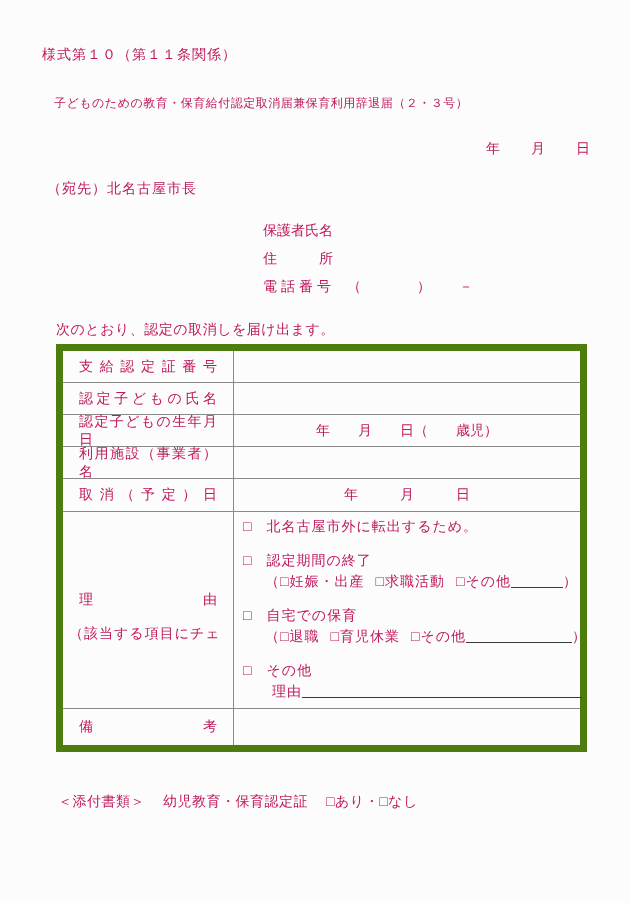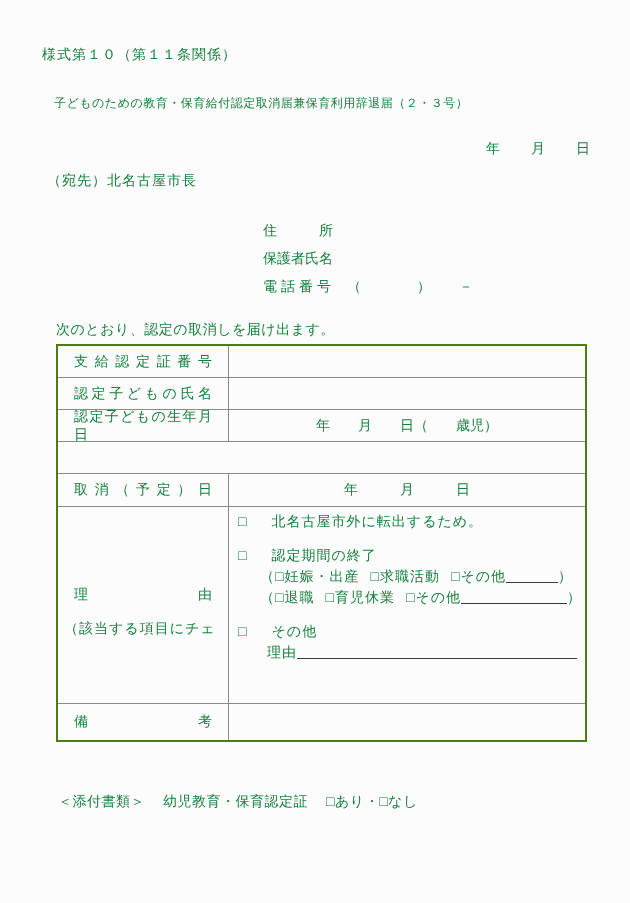--- a/index.html
+++ b/index.html
@@ -1,56 +1,56 @@
 <!DOCTYPE html>
 <html><head>
 <meta charset="utf-8">
 <style>
   html, body { margin: 0; padding: 0; background: #fbfbfb; }
   #page {
     position: relative;
     width: 630px;
     height: 903px;
     background: #fcfcfc;
-    color: #15803d;
+    color: #be185d;
     font-family: "Liberation Serif", "DejaVu Serif", serif;
     font-size: 14px;
     overflow: hidden;
   }
 
   .form-number {
     position: absolute; top: 46px; left: 42px;
     letter-spacing: 1px;
   }
   .form-title {
     position: absolute; top: 95px; left: 54px;
     font-size: 12px; font-weight: normal; margin: 0;
     letter-spacing: 0.5px;
   }
   .date-line {
     position: absolute; top: 140px; right: 39px;
     letter-spacing: 1px;
   }
   .addressee {
-    position: absolute; top: 172px; left: 47px;
+    position: absolute; top: 180px; left: 47px;
     letter-spacing: 1px;
   }
 
   .contact { position: absolute; top: 221px; left: 263px; }
   .contact-row { height: 28px; line-height: 20px; white-space: nowrap; }
   .phone-label { letter-spacing: 4px; }
   .phone-value { margin-left: 12px; }
 
   .intro { position: absolute; top: 321px; left: 56px; letter-spacing: 0.5px; }
 
   
   .form-table {
     position: absolute; top: 344px; left: 56px;
     width: 531px;
-    border: 2px solid #4d7c0f;
+    border: 7px solid #4d7c0f;
     box-sizing: border-box;
     background: #fcfcfc;
   }
   .t-row { display: flex; box-sizing: border-box; border-bottom: 1px solid #8a8a8a; }
   .t-row.last { border-bottom: none; }
   .h32 { height: 32px; }
   .h33 { height: 33px; }
   .h-reason { height: 197px; }
   .h-remarks { height: 36px; }
 
@@ -81,21 +81,21 @@
 
   
   .reason-value-cell {
     display: block;
     padding: 4px 8px 0 9px;
     line-height: 21px;
     letter-spacing: 1px;
   }
   .opt { white-space: nowrap; }
   .opt.gapped { margin-top: 13px; }
-  .opt-text { margin-left: 24px; }
+  .opt-text { margin-left: 14px; }
   .sub-line { margin-left: 22px; white-space: nowrap; }
   .sub-line.deep { margin-left: 29px; }
   .g { display: inline-block; width: 11px; }
   .cb { display: inline; }
   .fill-line {
     display: inline-block;
     border-bottom: 1px solid #3a3a3a;
     height: 14px;
     vertical-align: -2px;
   }
@@ -114,28 +114,28 @@
   <div class="form-number">様式第１０（第１１条関係）</div>
 
   <h1 class="form-title">子どものための教育・保育給付認定取消届兼保育利用辞退届（２・３号）</h1>
 
   <div class="date-line">年　　月　　日</div>
 
   <div class="addressee">（宛先）北名古屋市長</div>
 
   <div class="contact">
     <div class="contact-row">
+      <span>保護者氏名</span>
+      <span></span>
+    </div>
+    <div class="contact-row">
       <span>住　　　所</span>
       <span></span>
     </div>
     <div class="contact-row">
-      <span>保護者氏名</span>
-      <span></span>
-    </div>
-    <div class="contact-row">
       <span class="phone-label">電話番号</span><span class="phone-value">（　　　　）　　－</span>
     </div>
   </div>
 
   <div class="intro">次のとおり、認定の取消しを届け出ます。</div>
 
   <div class="form-table">
 
     <div class="t-row h32">
       <div class="t-label">
@@ -153,20 +153,23 @@
 
     <div class="t-row h32">
       <div class="t-label">
         <span class="jl">認定子どもの生年月日</span>
       </div>
       <div class="t-value center">年　　月　　日（　　歳児）</div>
     </div>
 
 
     <div class="t-row h32">
+      <div class="t-label">
+        <span class="jl">利用施設（事業者）名</span>
+      </div>
       <div class="t-value"></div>
     </div>
 
     <div class="t-row h33">
       <div class="t-label">
         <span class="jl">取消（予定）日</span>
       </div>
       <div class="t-value center">年　　　月　　　日</div>
     </div>
 
@@ -186,20 +189,23 @@
           <span class="cb">□</span><span class="opt-text">北名古屋市外に転出するため。</span>
         </div>
 
         <div class="opt gapped">
           <span class="cb">□</span><span class="opt-text">認定期間の終了</span>
         </div>
         <div class="sub-line">
           <span>（</span><span class="cb">□</span><span>妊娠・出産</span><span class="g"></span><span class="cb">□</span><span>求職活動</span><span class="g"></span><span class="cb">□</span><span>その他</span><span class="fill-line w-s"></span><span>）</span>
         </div>
 
+        <div class="opt gapped">
+          <span class="cb">□</span><span class="opt-text">自宅での保育</span>
+        </div>
         <div class="sub-line">
           <span>（</span><span class="cb">□</span><span>退職</span><span class="g"></span><span class="cb">□</span><span>育児休業</span><span class="g"></span><span class="cb">□</span><span>その他</span><span class="fill-line w-m"></span><span>）</span>
         </div>
 
         <div class="opt gapped">
           <span class="cb">□</span><span class="opt-text">その他</span>
         </div>
         <div class="sub-line deep">
           <span>理由</span><span class="fill-line w-l"></span>
         </div>

